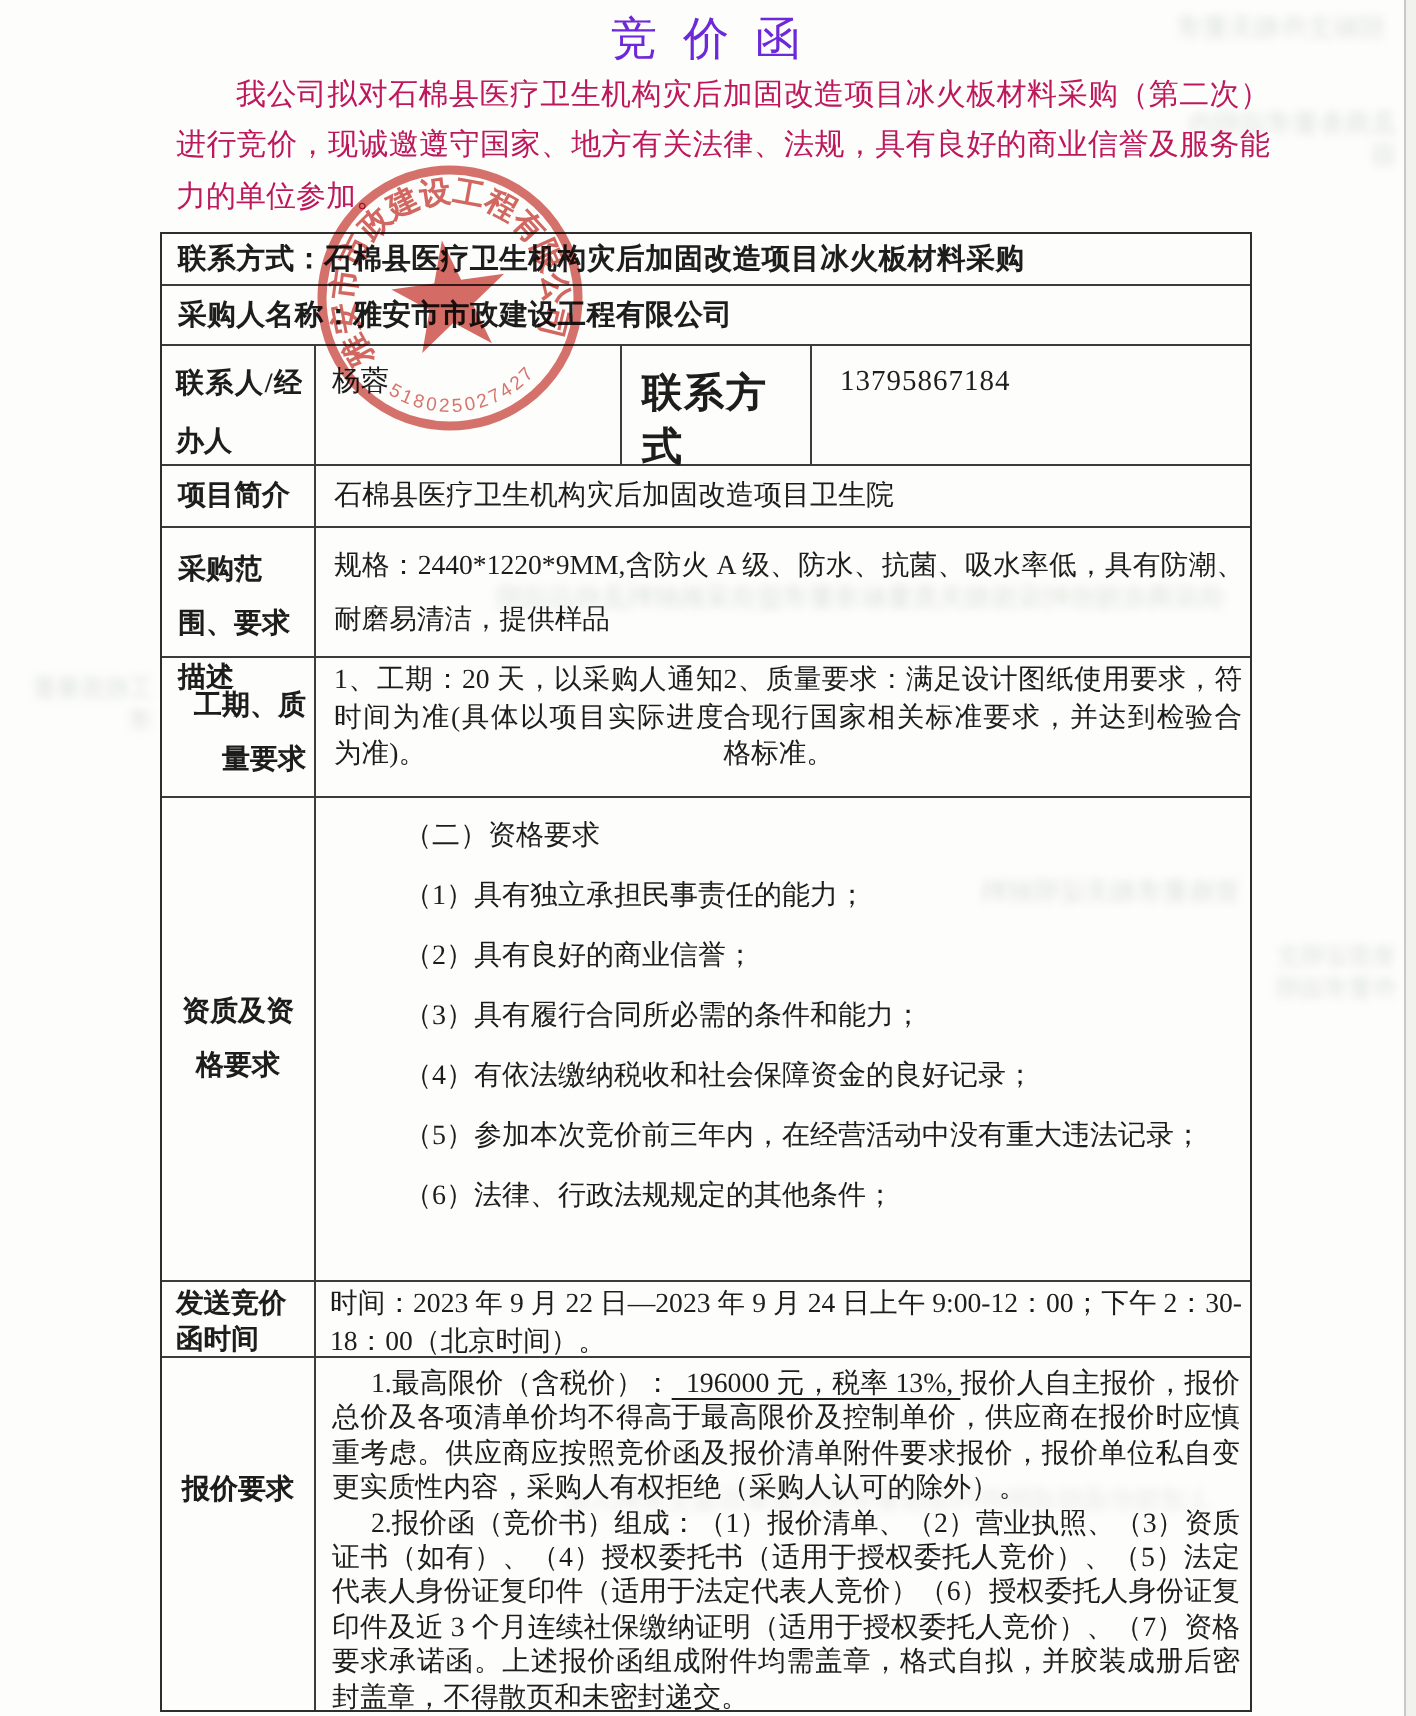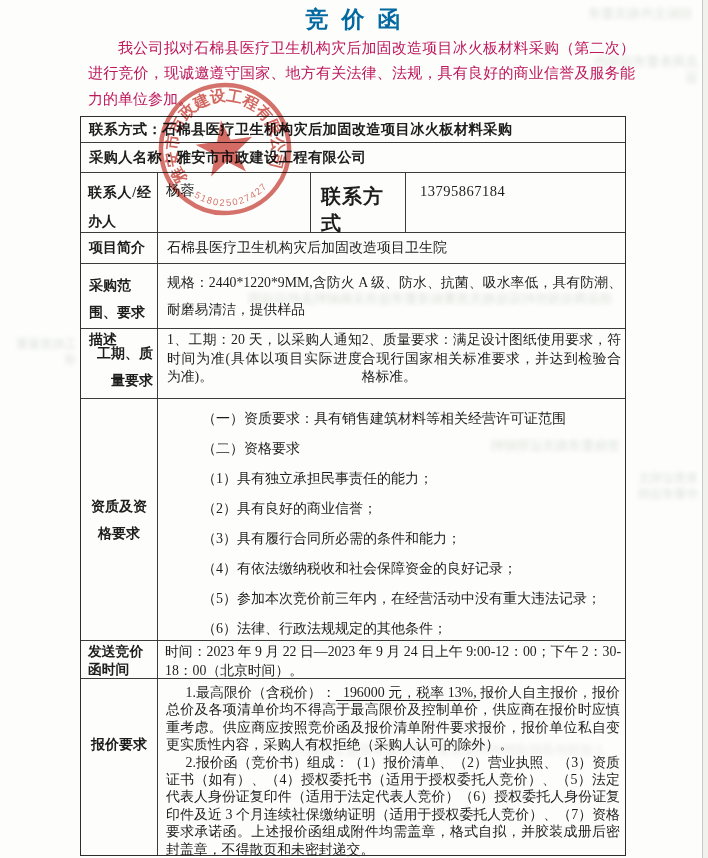--- a/index.html
+++ b/index.html
@@ -10,23 +10,23 @@
   .page{
     position:relative;
     width:708px;height:858px;
     background:#fdfdfb;
     overflow:hidden;
     color:#1d1d1d;
   }
   
   .doc-title{
     position:absolute;top:4px;left:80px;width:546px;
-    text-align:center;font-size:23px;font-weight:bold;
+    text-align:center;font-size:23px;font-weight:normal;
     letter-spacing:13px;text-indent:13px;
-    color:#0369a1;
+    color:#6d28d9;
   }
   .intro{
     position:absolute;top:36px;left:88px;width:547px;
     font-size:15px;line-height:25.4px;
     text-align:justify;text-indent:2em;
     color:#be185d;
   }
   
   .bid-table{
     position:absolute;top:116px;left:80px;width:546px;height:740px;
@@ -135,21 +135,20 @@
       <div class="cell col-label b-r sched-label">工期、质量要求</div>
       <div class="cell fill sched-value">
         <div>1、工期：20 天，以采购人通知时间为准(具体以项目实际进度为准)。</div>
         <div>2、质量要求：满足设计图纸使用要求，符合现行国家相关标准要求，并达到检验合格标准。</div>
       </div>
     </div>
 
     <div class="row">
       <div class="cell col-label b-r qual-label">资质及资格要求</div>
       <div class="cell fill qual-value">
-        <div class="qual-item">（一）资质要求：具有销售建筑材料等相关经营许可证范围</div>
         <div class="qual-item">（二）资格要求</div>
         <div class="qual-item">（1）具有独立承担民事责任的能力；</div>
         <div class="qual-item">（2）具有良好的商业信誉；</div>
         <div class="qual-item">（3）具有履行合同所必需的条件和能力；</div>
         <div class="qual-item">（4）有依法缴纳税收和社会保障资金的良好记录；</div>
         <div class="qual-item">（5）参加本次竞价前三年内，在经营活动中没有重大违法记录；</div>
         <div class="qual-item">（6）法律、行政法规规定的其他条件；</div>
       </div>
     </div>
 

